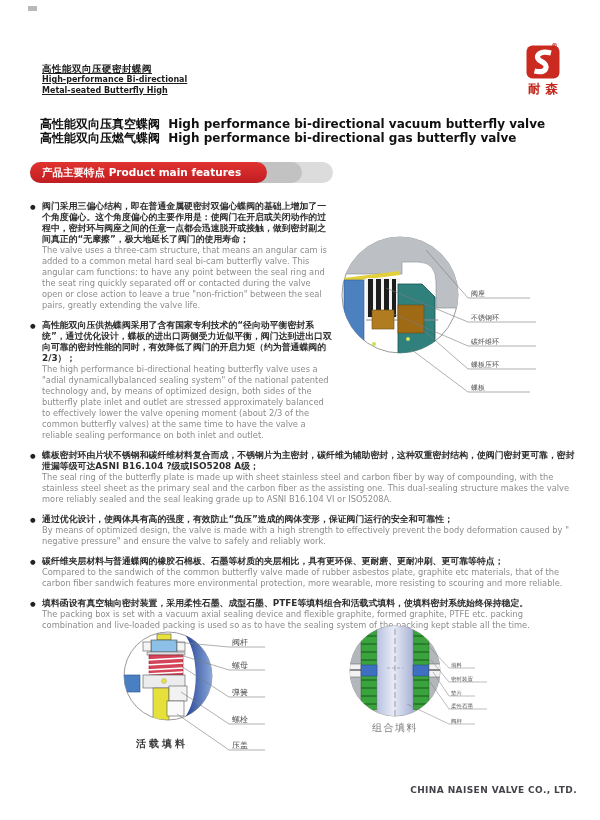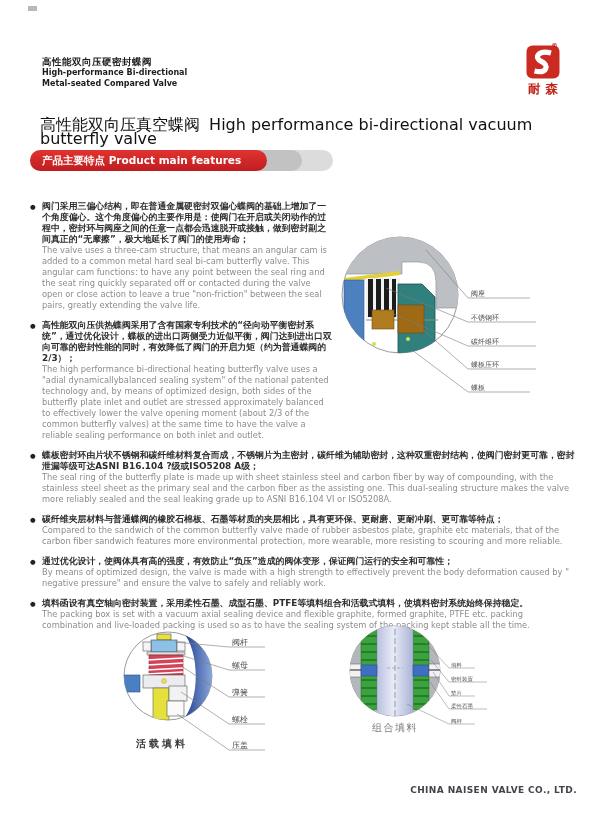--- a/index.html
+++ b/index.html
@@ -3,37 +3,37 @@
 <meta charset="utf-8">
 <style>
   * { margin:0; padding:0; box-sizing:border-box; }
   html,body { background:#fff; }
   body { font-family:"DejaVu Sans","Liberation Sans",sans-serif; }
   #page { position:relative; width:600px; height:820px; background:#ffffff; overflow:hidden; margin:0 auto; }
 
   .corner-mark { position:absolute; left:28px; top:6px; width:9px; height:5px; background:#b9b9b9; }
 
   
-  .hdr { position:absolute; left:42px; top:56px; color:#1c1c1c; }
+  .hdr { position:absolute; left:42px; top:63px; color:#1c1c1c;text-decoration:underline; }
   .hdr .zh { font-size:9.5px; font-weight:bold; letter-spacing:0.5px; line-height:12px; }
   .hdr .en { font-size:8px; font-weight:bold; line-height:10.5px; }
 
   .logo { position:absolute; left:519px; top:45px; width:48px; text-align:center; }
   .logo .mark { position:relative; width:34px; height:34px; margin:0 auto; }
   .logo .reg { position:absolute; right:2px; top:-3px; color:#c2261d; font-size:7px; font-weight:bold; }
   .logo .txt { margin-top:2px; color:#c2261d; font-size:12.5px; font-weight:bold; letter-spacing:5px; padding-left:5px; }
 
   
   .titles { position:absolute; left:40px; top:118px; }
-  .titles .line { font-size:16px; font-weight:normal; color:#111; line-height:13.5px; }
+  .titles .line { font-size:12px; font-weight:bold; color:#111; line-height:13.5px; }
   .titles .line .en { margin-left:4px; }
 
   
   .banner { position:absolute; left:30px; top:150px; height:21px; width:340px; }
-  .banner .pill { position:absolute; left:0; top:0; height:21px; border-radius:11px; }
+  .banner .pill { position:absolute; left:0; top:12px; height:21px; border-radius:11px; }
   .banner .p3 { width:303px; background:#dcdcdc; }
   .banner .p2 { width:272px; background:#c2c2c2; }
   .banner .p1 { width:237px; background:linear-gradient(#e0332f,#c01d22); color:#fff;
                 font-size:10.5px; font-weight:bold; line-height:21px; padding-left:12px; }
 
   
   .features { position:absolute; left:30px; top:201px; width:546px; }
   .feature { position:relative; padding-left:12px; margin-bottom:9px; }
   .feature.narrow { width:302px; }
   .feature::before { content:"●"; position:absolute; left:0; top:1px; font-size:6.5px; color:#222; line-height:11px; }
@@ -59,39 +59,43 @@
 </head>
 <body>
 
 <div id="page">
 
   <div class="corner-mark"></div>
 
   <div class="hdr">
     <div class="zh">高性能双向压硬密封蝶阀</div>
     <div class="en">High-performance Bi-directional</div>
-    <div class="en">Metal-seated Compared Valve</div>
+    <div class="en">Metal-seated Butterfly High</div>
   </div>
 
   <div class="logo">
     <div class="mark">
       <svg width="34" height="34" viewBox="0 0 34 34">
         <rect x="0.5" y="0.5" width="33" height="33" rx="6" fill="#cb2a21"></rect>
         <path d="M25,8 C12,4.5 7.5,13 15.5,16.5 C23.5,20 21,29 8.5,26" stroke="#ffffff" stroke-width="5.2" fill="none"></path>
       </svg>
       <span class="reg">®</span>
     </div>
     <div class="txt">耐森</div>
   </div>
 
   <div class="titles">
     <div class="line">
       <span class="zh">高性能双向压真空蝶阀</span>
       <span class="en">High performance bi-directional vacuum butterfly valve</span>
     </div>
+    <div class="line">
+      <span class="zh">高性能双向压燃气蝶阀</span>
+      <span class="en">High performance bi-directional gas butterfly valve</span>
+    </div>
   </div>
 
   <div class="banner">
     <div class="pill p3"></div>
     <div class="pill p2"></div>
     <div class="pill p1">产品主要特点 Product main features</div>
   </div>
 
   <div class="features">
     <div class="feature narrow">
@@ -100,26 +104,26 @@
     </div>
     <div class="feature narrow">
       <span class="zh">高性能双向压供热蝶阀采用了含有国家专利技术的“径向动平衡密封系统”，通过优化设计，蝶板的进出口两侧受力近似平衡，阀门达到进出口双向可靠的密封性能的同时，有效降低了阀门的开启力矩（约为普通蝶阀的2/3）；</span>
       <span class="en">The high performance bi-directional heating butterfly valve uses a "adial dynamicallybalanced sealing system" of the national patented technology and, by means of optimized design, both sides of the butterfly plate inlet and outlet are stressed approximately balanced to effectively lower the valve opening moment (about 2/3 of the common butterfly valves) at the same time to have the valve a reliable sealing performance on both inlet and outlet.</span>
     </div>
     <div class="feature">
       <span class="zh">蝶板密封环由片状不锈钢和碳纤维材料复合而成，不锈钢片为主密封，碳纤维为辅助密封，这种双重密封结构，使阀门密封更可靠，密封泄漏等级可达ASNI B16.104 ?级或ISO5208 A级；</span>
       <span class="en">The seal ring of the butterfly plate is made up with sheet stainless steel and carbon fiber by way of compounding, with the stainless steel sheet as the primary seal and the carbon fiber as the assisting one. This dual-sealing structure makes the valve more reliably sealed and the seal leaking grade up to ASNI B16.104 VI or ISO5208A.</span>
     </div>
     <div class="feature">
+      <span class="zh">通过优化设计，使阀体具有高的强度，有效防止“负压”造成的阀体变形，保证阀门运行的安全和可靠性；</span>
+      <span class="en">By means of optimized design, the valve is made with a high strength to effectively prevent the body deformation caused by " negative pressure" and ensure the valve to safely and reliably work.</span>
+    </div>
+    <div class="feature">
       <span class="zh">碳纤维夹层材料与普通蝶阀的橡胶石棉板、石墨等材质的夹层相比，具有更环保、更耐磨、更耐冲刷、更可靠等特点；</span>
       <span class="en">Compared to the sandwich of the common butterfly valve made of rubber asbestos plate, graphite etc materials, that of the carbon fiber sandwich features more environmental protection, more wearable, more resisting to scouring and more reliable.</span>
-    </div>
-    <div class="feature">
-      <span class="zh">通过优化设计，使阀体具有高的强度，有效防止“负压”造成的阀体变形，保证阀门运行的安全和可靠性；</span>
-      <span class="en">By means of optimized design, the valve is made with a high strength to effectively prevent the body deformation caused by " negative pressure" and ensure the valve to safely and reliably work.</span>
     </div>
     <div class="feature">
       <span class="zh">填料函设有真空轴向密封装置，采用柔性石墨、成型石墨、PTFE等填料组合和活载式填料，使填料密封系统始终保持稳定。</span>
       <span class="en">The packing box is set with a vacuum axial sealing device and flexible graphite, formed graphite, PTFE etc. packing combination and live-loaded packing is used so as to have the sealing system of the packing kept stable all the time.</span>
     </div>
   </div>
 
   <div class="diagram d1">
     <svg width="262" height="252" viewBox="0 0 262 252">
       <defs>

